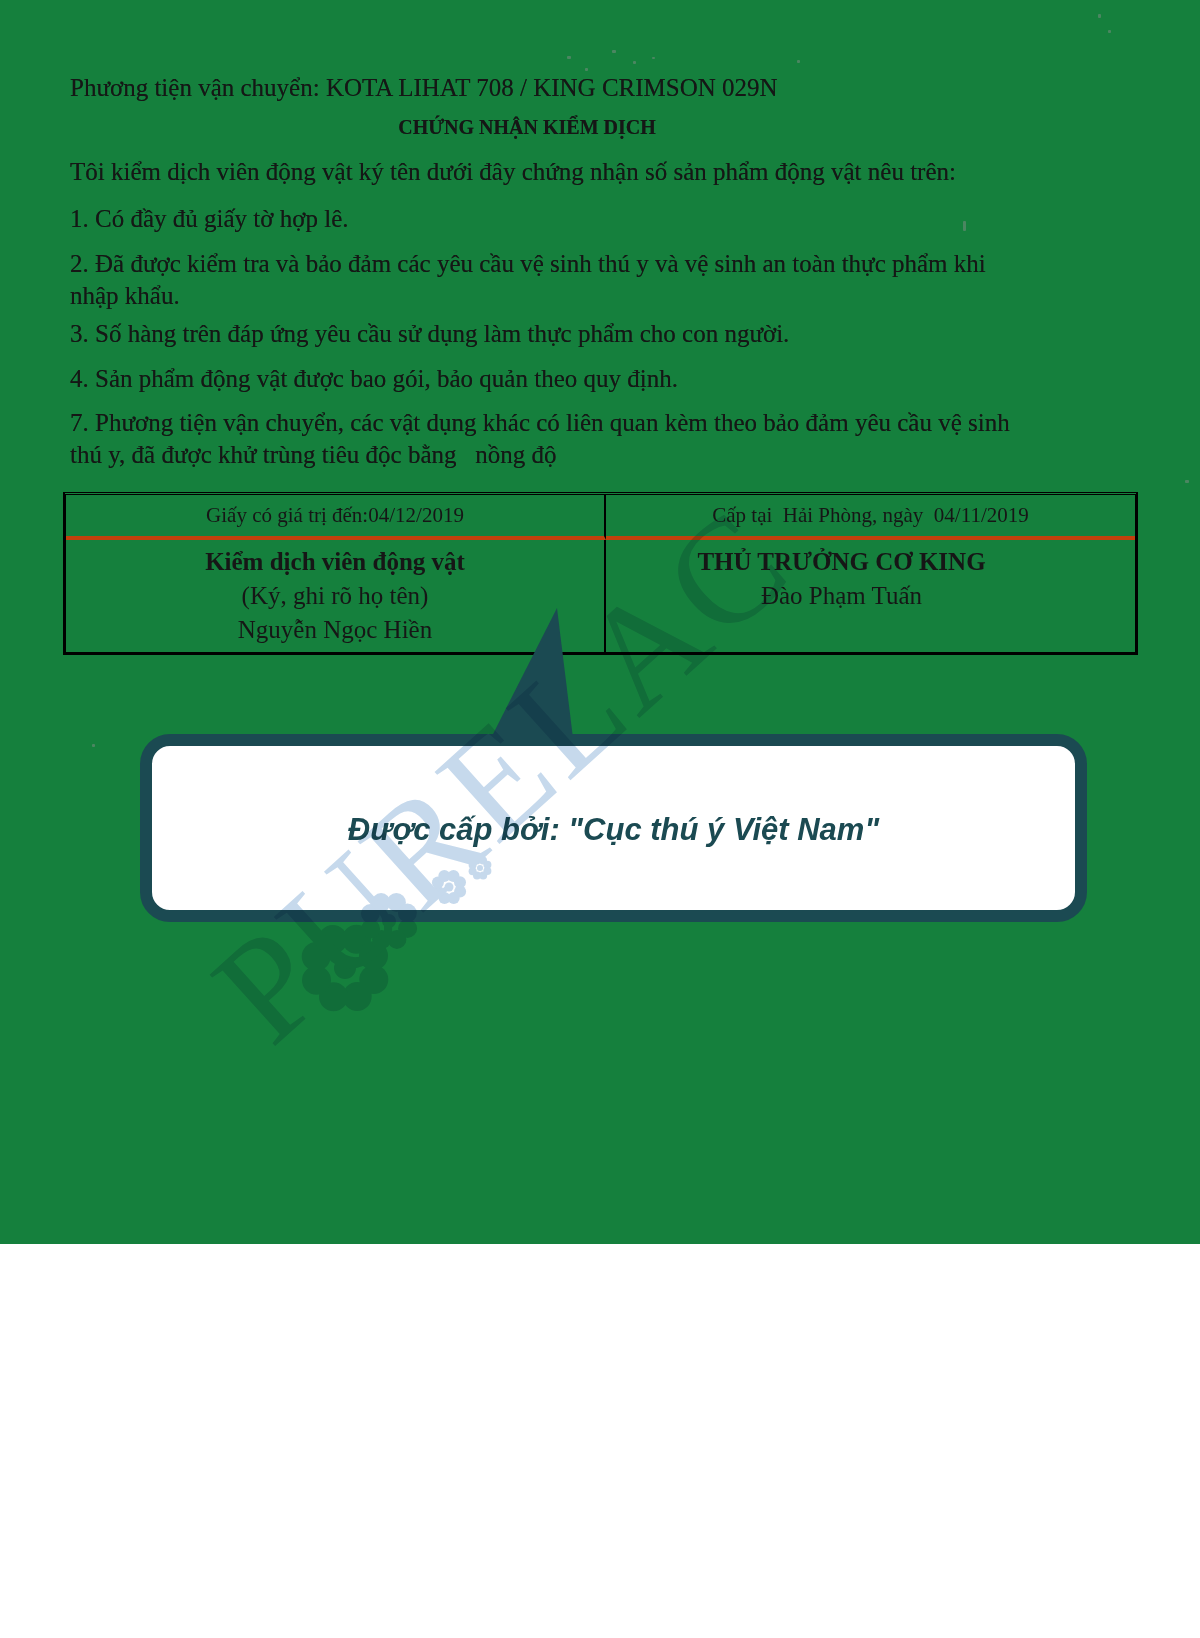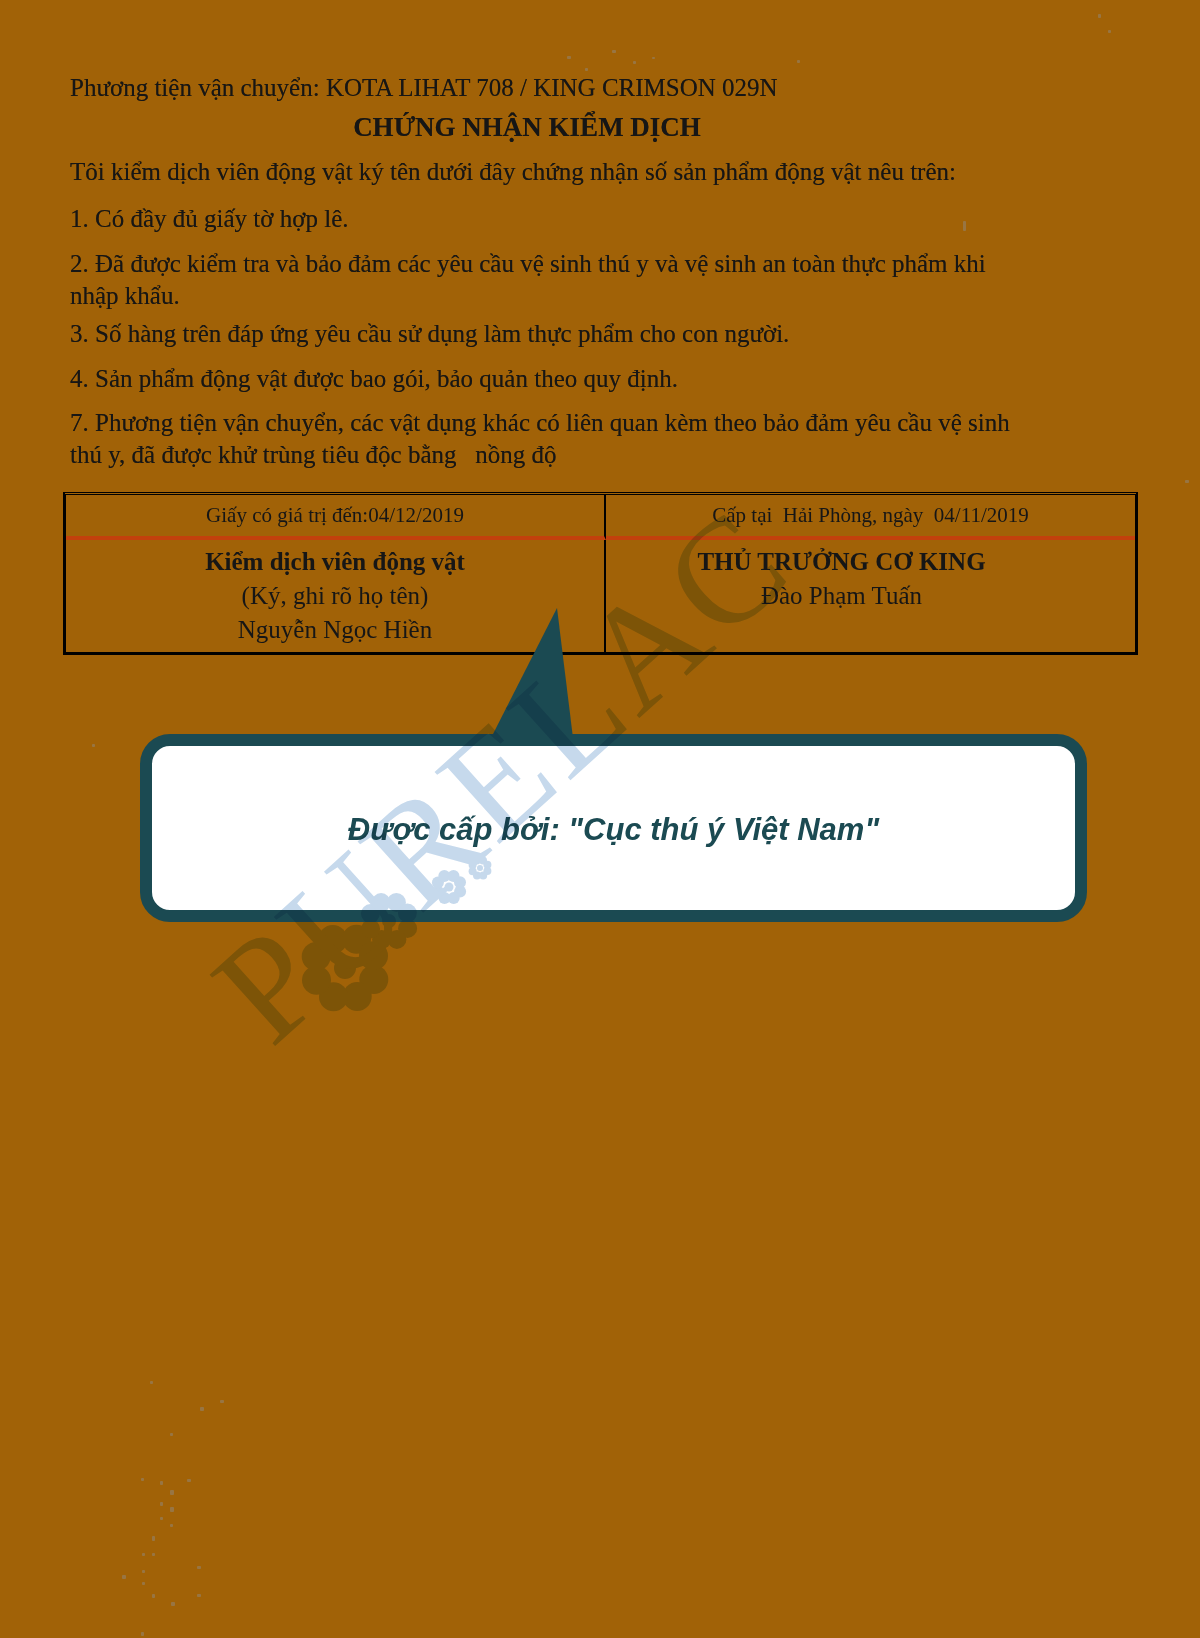--- a/index.html
+++ b/index.html
@@ -2,28 +2,28 @@
 <html lang="vi" style="--teal: #1b4a52; --wm: #c6d9ec; --ink: #161616;"><head>
 <meta charset="utf-8">
 <style>
   :root{
     --teal:#1b4a52;
     --wm:#c6d9ec;
     --ink:#161616;
   }
   html,body{margin:0;padding:0;background:#fff;}
   .page{
-    position:relative;width:1200px;height:1638px;background:#a16207;overflow:hidden;
+    position:relative;width:1200px;height:1244px;background:#15803d;overflow:hidden;
     font-family:"Liberation Serif", serif;color:var(--ink);
   }
   
   .doc-line{position:absolute;left:70px;width:1030px;font-size:25px;line-height:31px;
     white-space:pre-wrap;text-shadow:0 0 .5px rgba(0,0,0,.45);}
   .transport{top:72px;}
-  .doc-title{top:112px;left:72px;width:910px;text-align:center;font-weight:bold;font-size:27px;}
+  .doc-title{top:112px;left:72px;width:910px;text-align:center;font-weight:bold;font-size:20px;}
   .intro{top:156px;}
   .item-1{top:203px;}
   .item-2{top:248px;line-height:32px;}
   .item-3{top:318px;}
   .item-4{top:363px;}
   .item-5{top:407px;line-height:32px;}
   
   .cert-table{position:absolute;left:63px;top:492px;width:1075px;border:3px solid #000;
     border-top:3px double #000;box-sizing:border-box;z-index:10;background:transparent;}
   .t-row{display:flex;}

